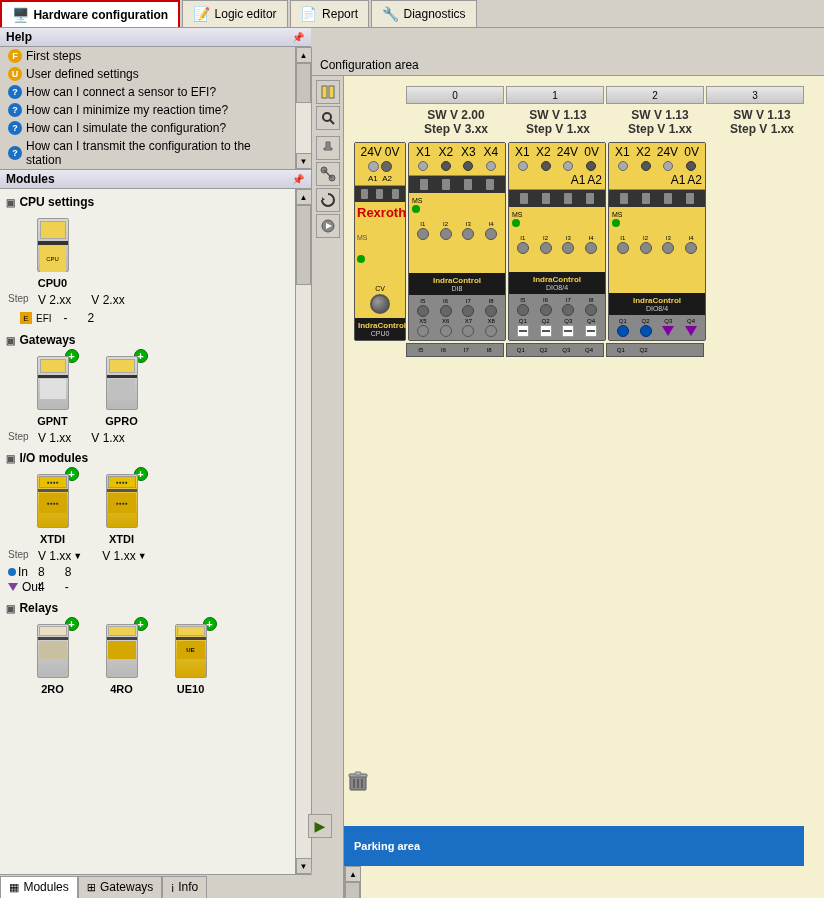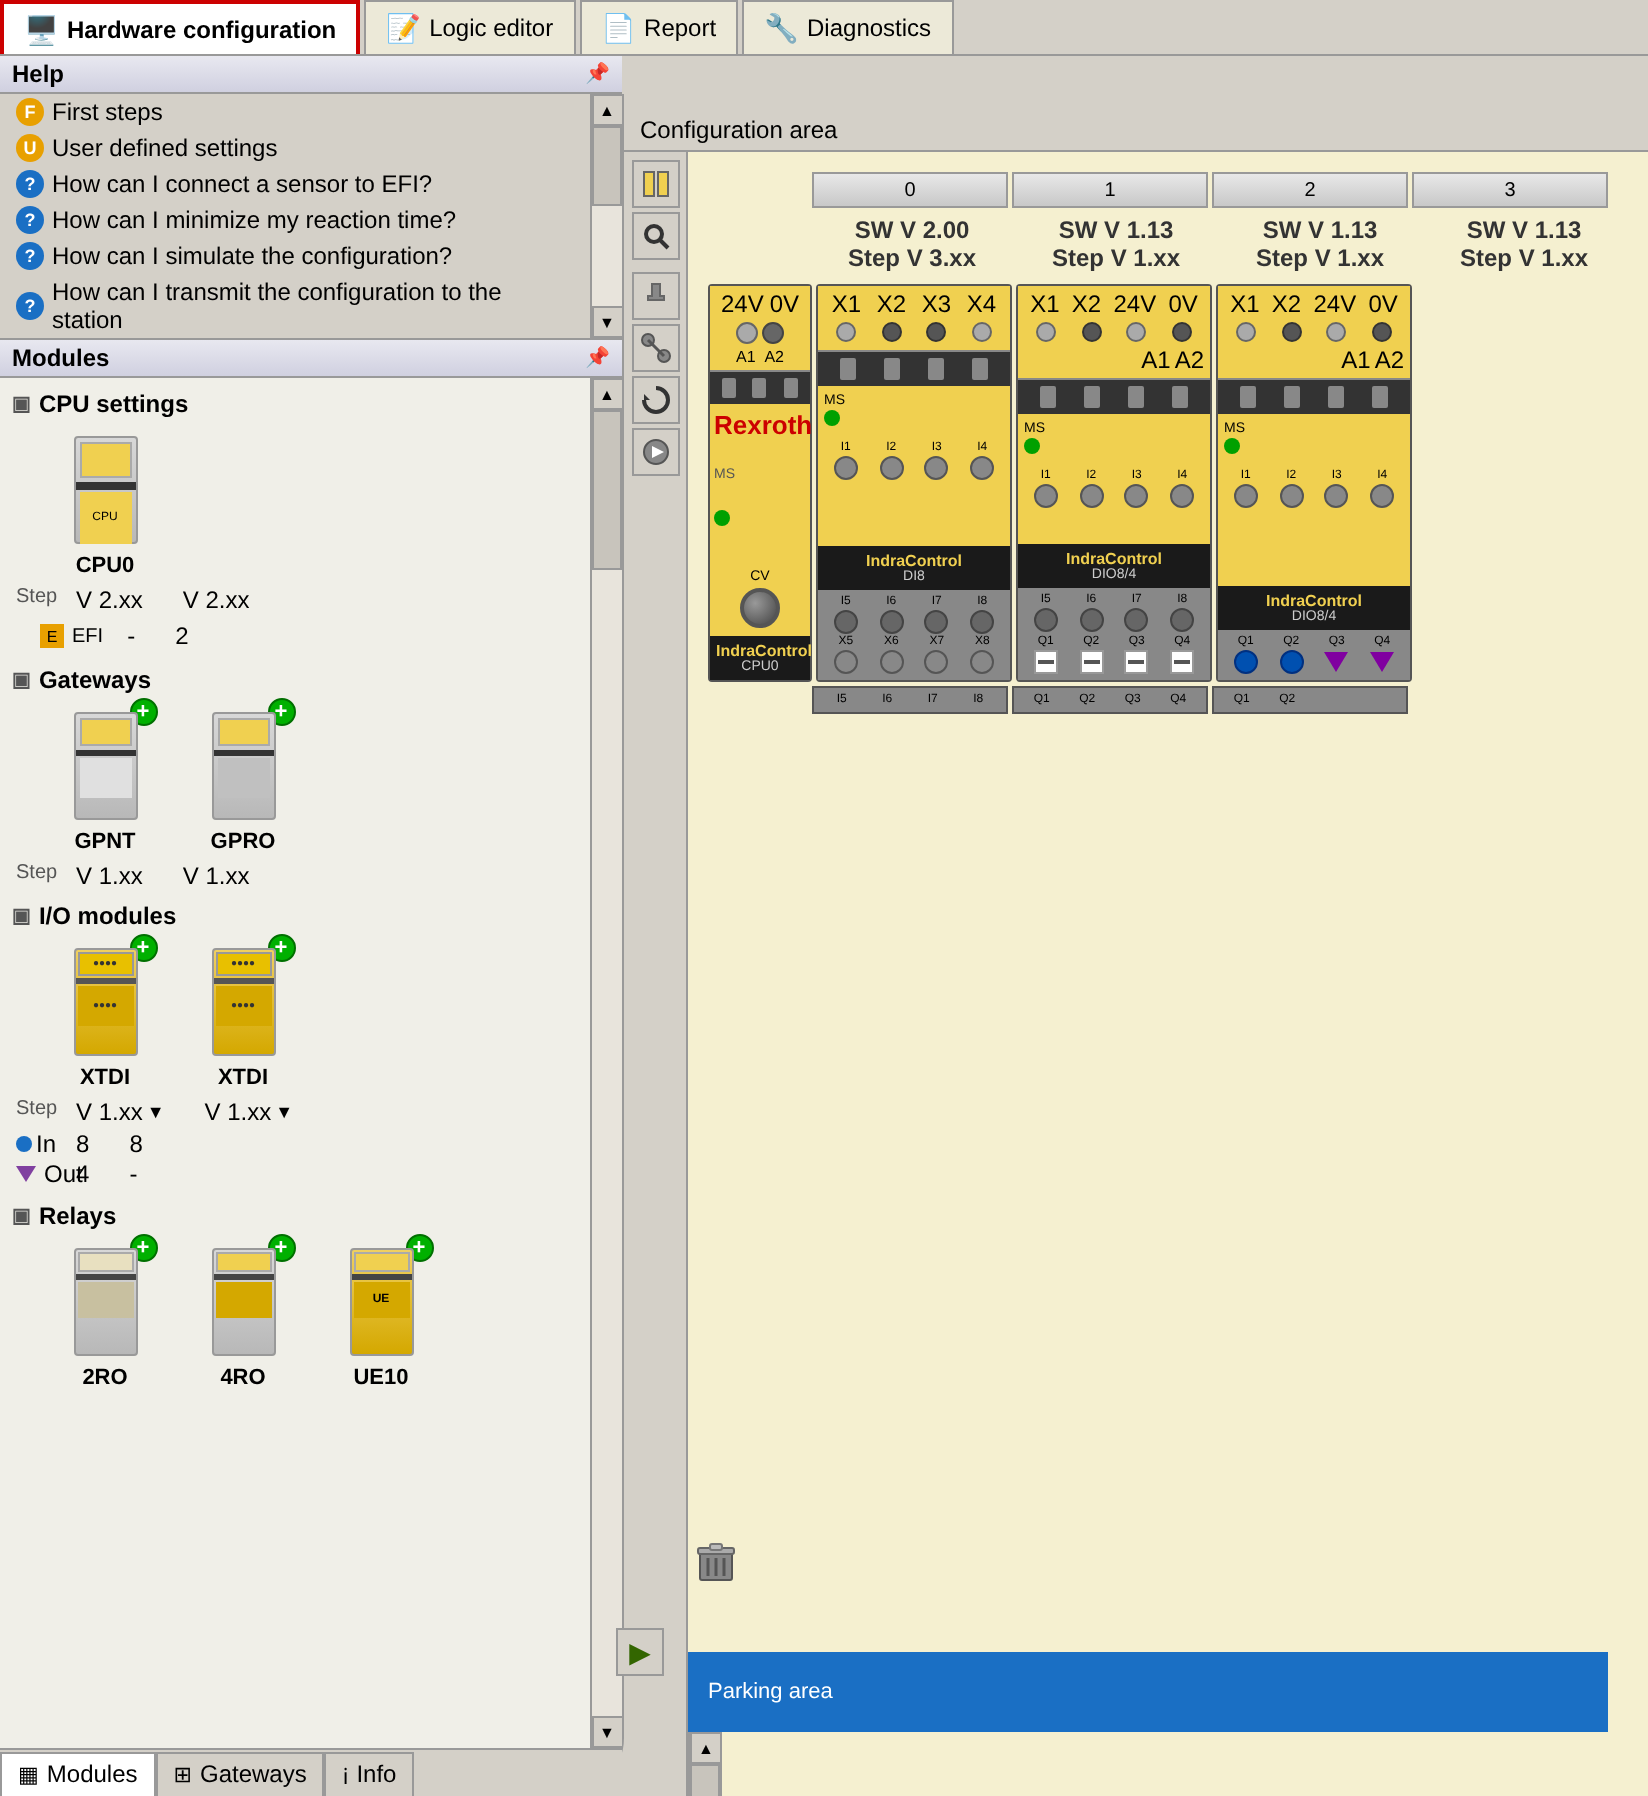--- a/index.html
+++ b/index.html
@@ -1006,21 +1006,21 @@
                 <rect x="1" y="3" width="18" height="3" rx="1" fill="#aaa" stroke="#666"></rect>
                 <rect x="7" y="1" width="6" height="3" rx="1" fill="#bbb" stroke="#777"></rect>
                 <line x1="6" y1="8" x2="6" y2="17" stroke="#555" stroke-width="1.5"></line>
                 <line x1="10" y1="8" x2="10" y2="17" stroke="#555" stroke-width="1.5"></line>
                 <line x1="14" y1="8" x2="14" y2="17" stroke="#555" stroke-width="1.5"></line>
               </svg>
             </div>
           </div>
 
           <div style="position:absolute;bottom:0;left:0;right:20px;height:40px;background:#1a6fc4;display:flex;align-items:center;padding:0 10px;">
-            <span style="color:#fff;font-size:11px;font-weight:normal;">Parking area</span>
+            <span style="color:#fff;font-size:11px;font-weight:bold;">Parking area</span>
           </div>
 
         </div>
 
         <div class="right-scrollbar">
           <div class="scroll-btn">▲</div>
           <div class="scroll-track">
             <div class="scroll-thumb" style="top:0;height:30px;"></div>
           </div>
           <div class="scroll-btn">▼</div>

